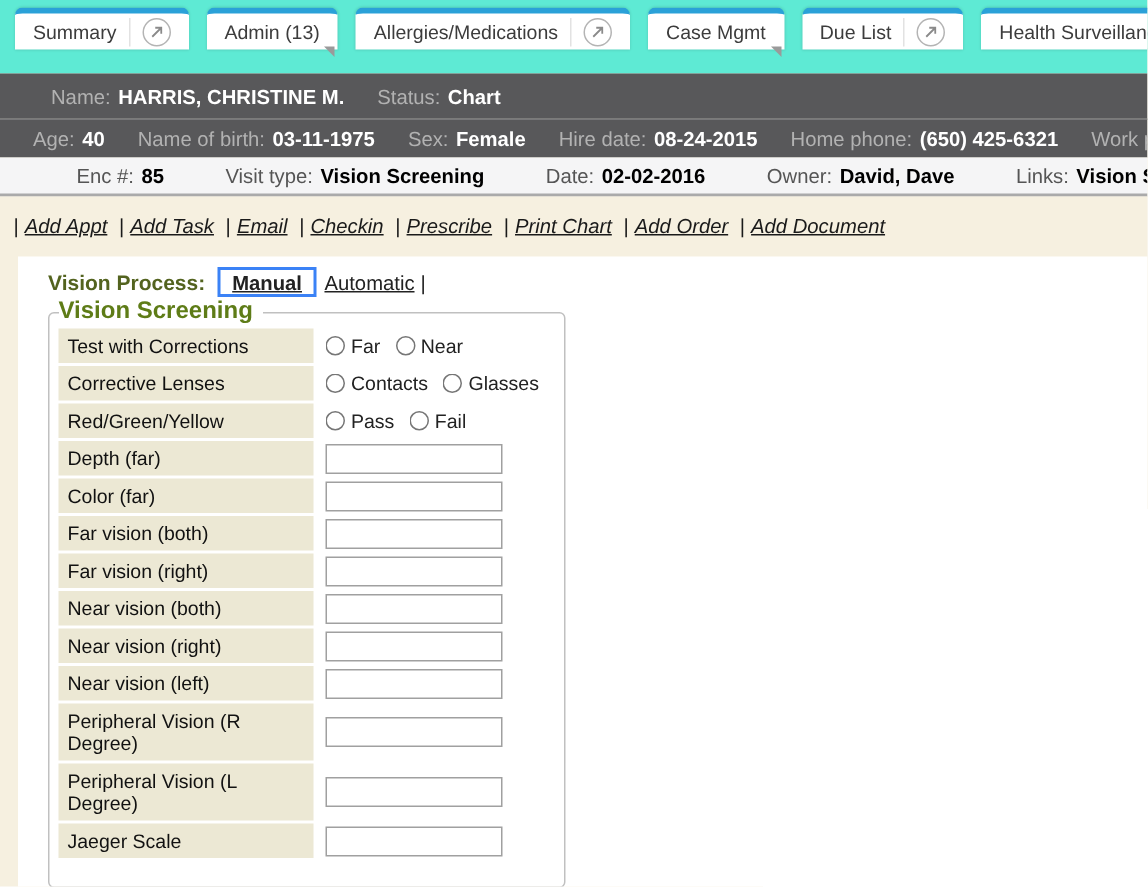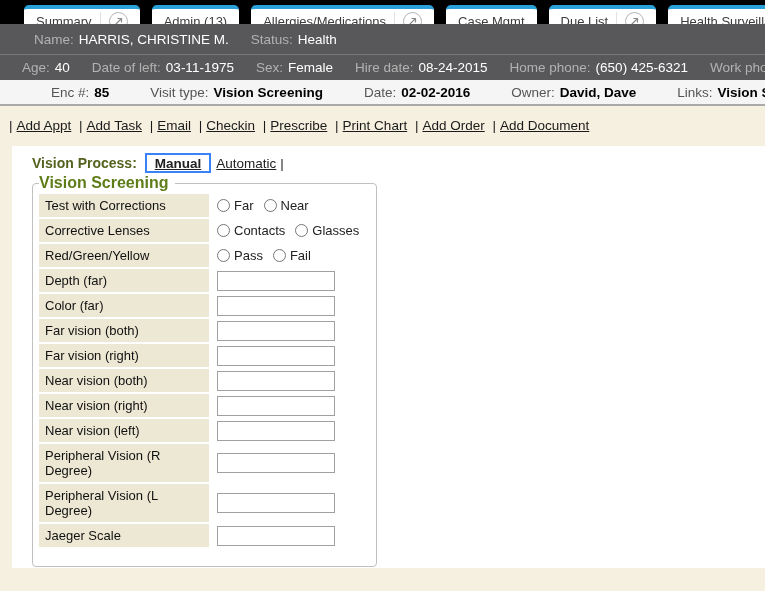--- a/index.html
+++ b/index.html
@@ -6,22 +6,22 @@
   html,body { width:765px; height:591px; overflow:hidden; }
   body {
     font-family:"Liberation Sans", sans-serif;
     background:#f6f0e0;
     font-size:13px;
     color:#222;
   }
 
   
   .tabbar {
-    height:24px; background:#000000; display:flex; align-items:flex-start;
-    padding:5px 0 0 24px; gap:12px; overflow:hidden; white-space:nowrap;
+    height:49px; background:#5eead4; display:flex; align-items:flex-start;
+    padding:5px 0 0 10px; gap:12px; overflow:hidden; white-space:nowrap;
   }
   .tab {
     flex-shrink:0; background:#fff; border-top:4px solid #2aa1d8;
     border-radius:5px 5px 0 0; height:28px; display:flex; align-items:center;
     padding:0 12px; color:#3c3c3c; font-size:13px; position:relative;
     box-shadow:0 0 2px rgba(0,0,0,.15); cursor:pointer;
   }
   .tab-ext {
     margin-left:8px; padding-left:8px; border-left:1px solid #e2e2e2;
     display:flex; align-items:center;
@@ -34,42 +34,42 @@
     position:absolute; right:2px; bottom:-5px; width:0; height:0;
     border-left:7px solid transparent; border-top:7px solid #9a9a9a;
   }
 
   
   .bar-dark {
     background:#58585a; color:#fff; display:flex; align-items:center;
     white-space:nowrap; overflow:hidden; font-size:13.5px;
   }
   .bar-dark .lbl { color:#b2b2b2; margin-right:5px;text-align:right; }
-  .bar-dark .val { color:#fff; font-weight:normal; }
+  .bar-dark .val { color:#fff; font-weight:bold; }
   .namebar { height:30px; padding-left:34px; }
   .demobar { height:26px; padding-left:22px; border-top:1px solid #78787a; }
   .group { display:flex; margin-right:22px; }
 
   .encbar {
     height:26px; background:#f5f5f6; border-bottom:2px solid #aaa;
     display:flex; align-items:center; padding-left:30px;
     white-space:nowrap; overflow:hidden; font-size:13.5px; color:#111;
   }
   .encbar .lbl { color:#555; margin-right:5px; }
   .encbar .val { font-weight:bold; color:#000; }
   .encbar .group { margin-right:20px;margin-left:21px; }
   .enclink { font-weight:bold; color:#000; text-decoration:none; cursor:pointer; }
   .encsep { margin:0 5px; font-weight:bold; }
 
   
   .actionbar {
     background:#f6f0e0; height:40px; padding:12px 0 0 5px;
     font-size:13.5px; white-space:nowrap;
   }
-  .actionbar a { color:#1a1a1a; text-decoration:underline; cursor:pointer; }
+  .actionbar a { color:#1a1a1a; text-decoration:underline; cursor:pointer;font-style:italic; }
   .actionbar .sep { color:#1a1a1a; margin:0 4px; }
 
   
   .content {
     margin-left:12px; background:#fff; height:422px; padding-top:7px;
   }
   .vp-row { margin-left:20px; font-size:14px; display:flex; align-items:center; }
   .vp-label { font-weight:bold; color:#53631f; margin-right:6px; }
   .redbox {
     border:2px solid #3b82f6; padding:0 8px; margin:0 5px 0 2px;
@@ -148,31 +148,31 @@
 
 </div>
 
 <div class="bar-dark namebar">
   <span class="group">
     <span class="lbl">Name:</span>
     <span class="val">HARRIS, CHRISTINE M.</span>
   </span>
   <span class="group">
     <span class="lbl">Status:</span>
-    <span class="val">Health</span>
+    <span class="val">Chart</span>
   </span>
 </div>
 
 <div class="bar-dark demobar">
   <span class="group">
       <span class="lbl">Age:</span>
       <span class="val">40</span>
     </span>
   <span class="group">
-      <span class="lbl">Date of left:</span>
+      <span class="lbl">Name of birth:</span>
       <span class="val">03-11-1975</span>
     </span>
   <span class="group">
       <span class="lbl">Sex:</span>
       <span class="val">Female</span>
     </span>
   <span class="group">
       <span class="lbl">Hire date:</span>
       <span class="val">08-24-2015</span>
     </span>

